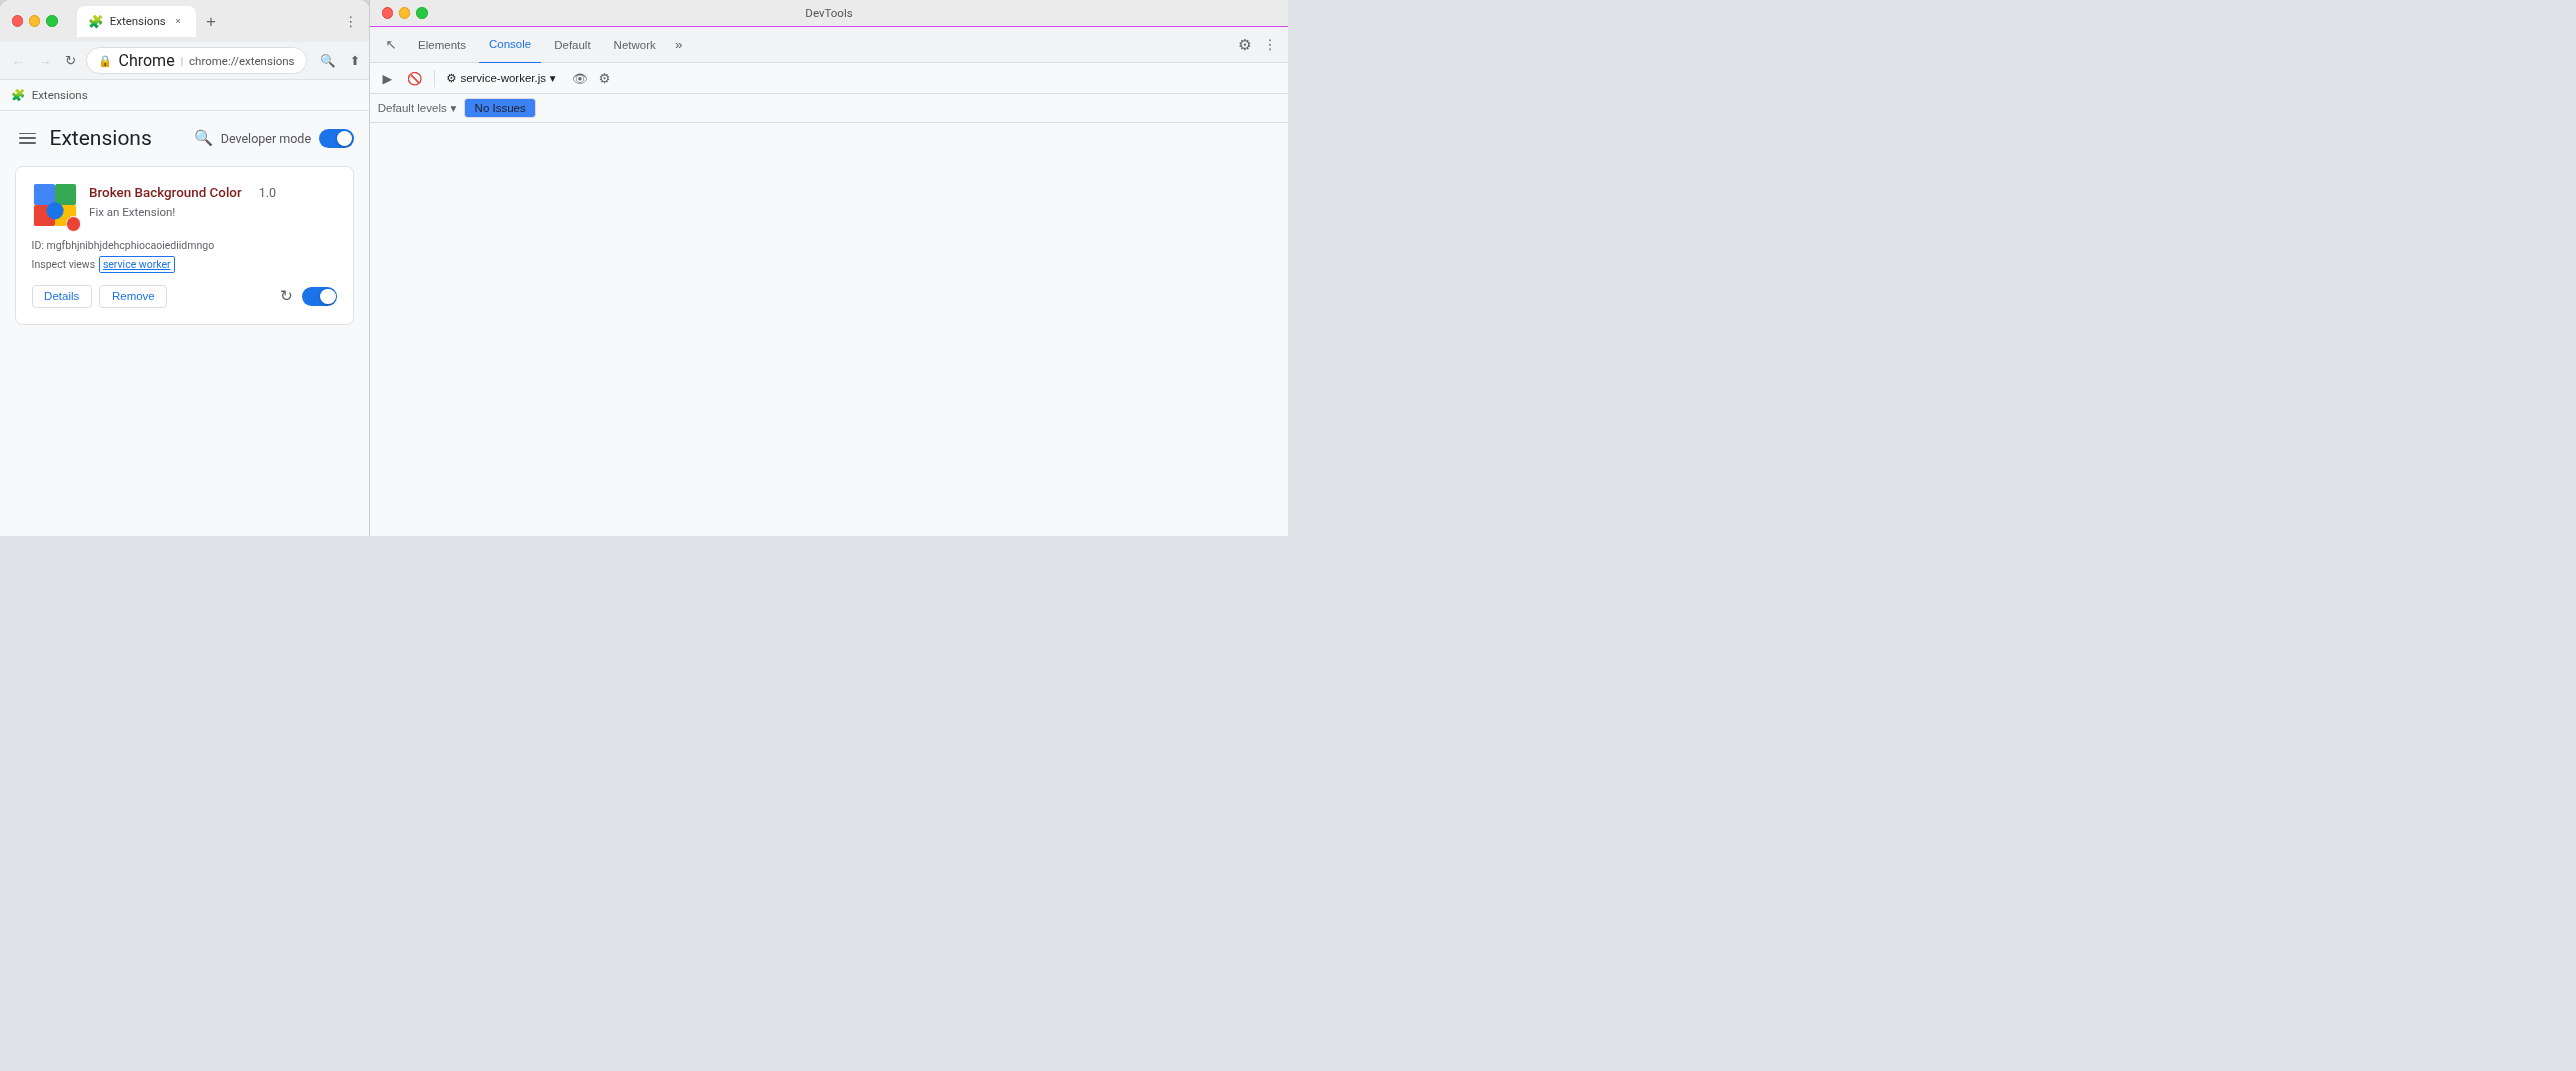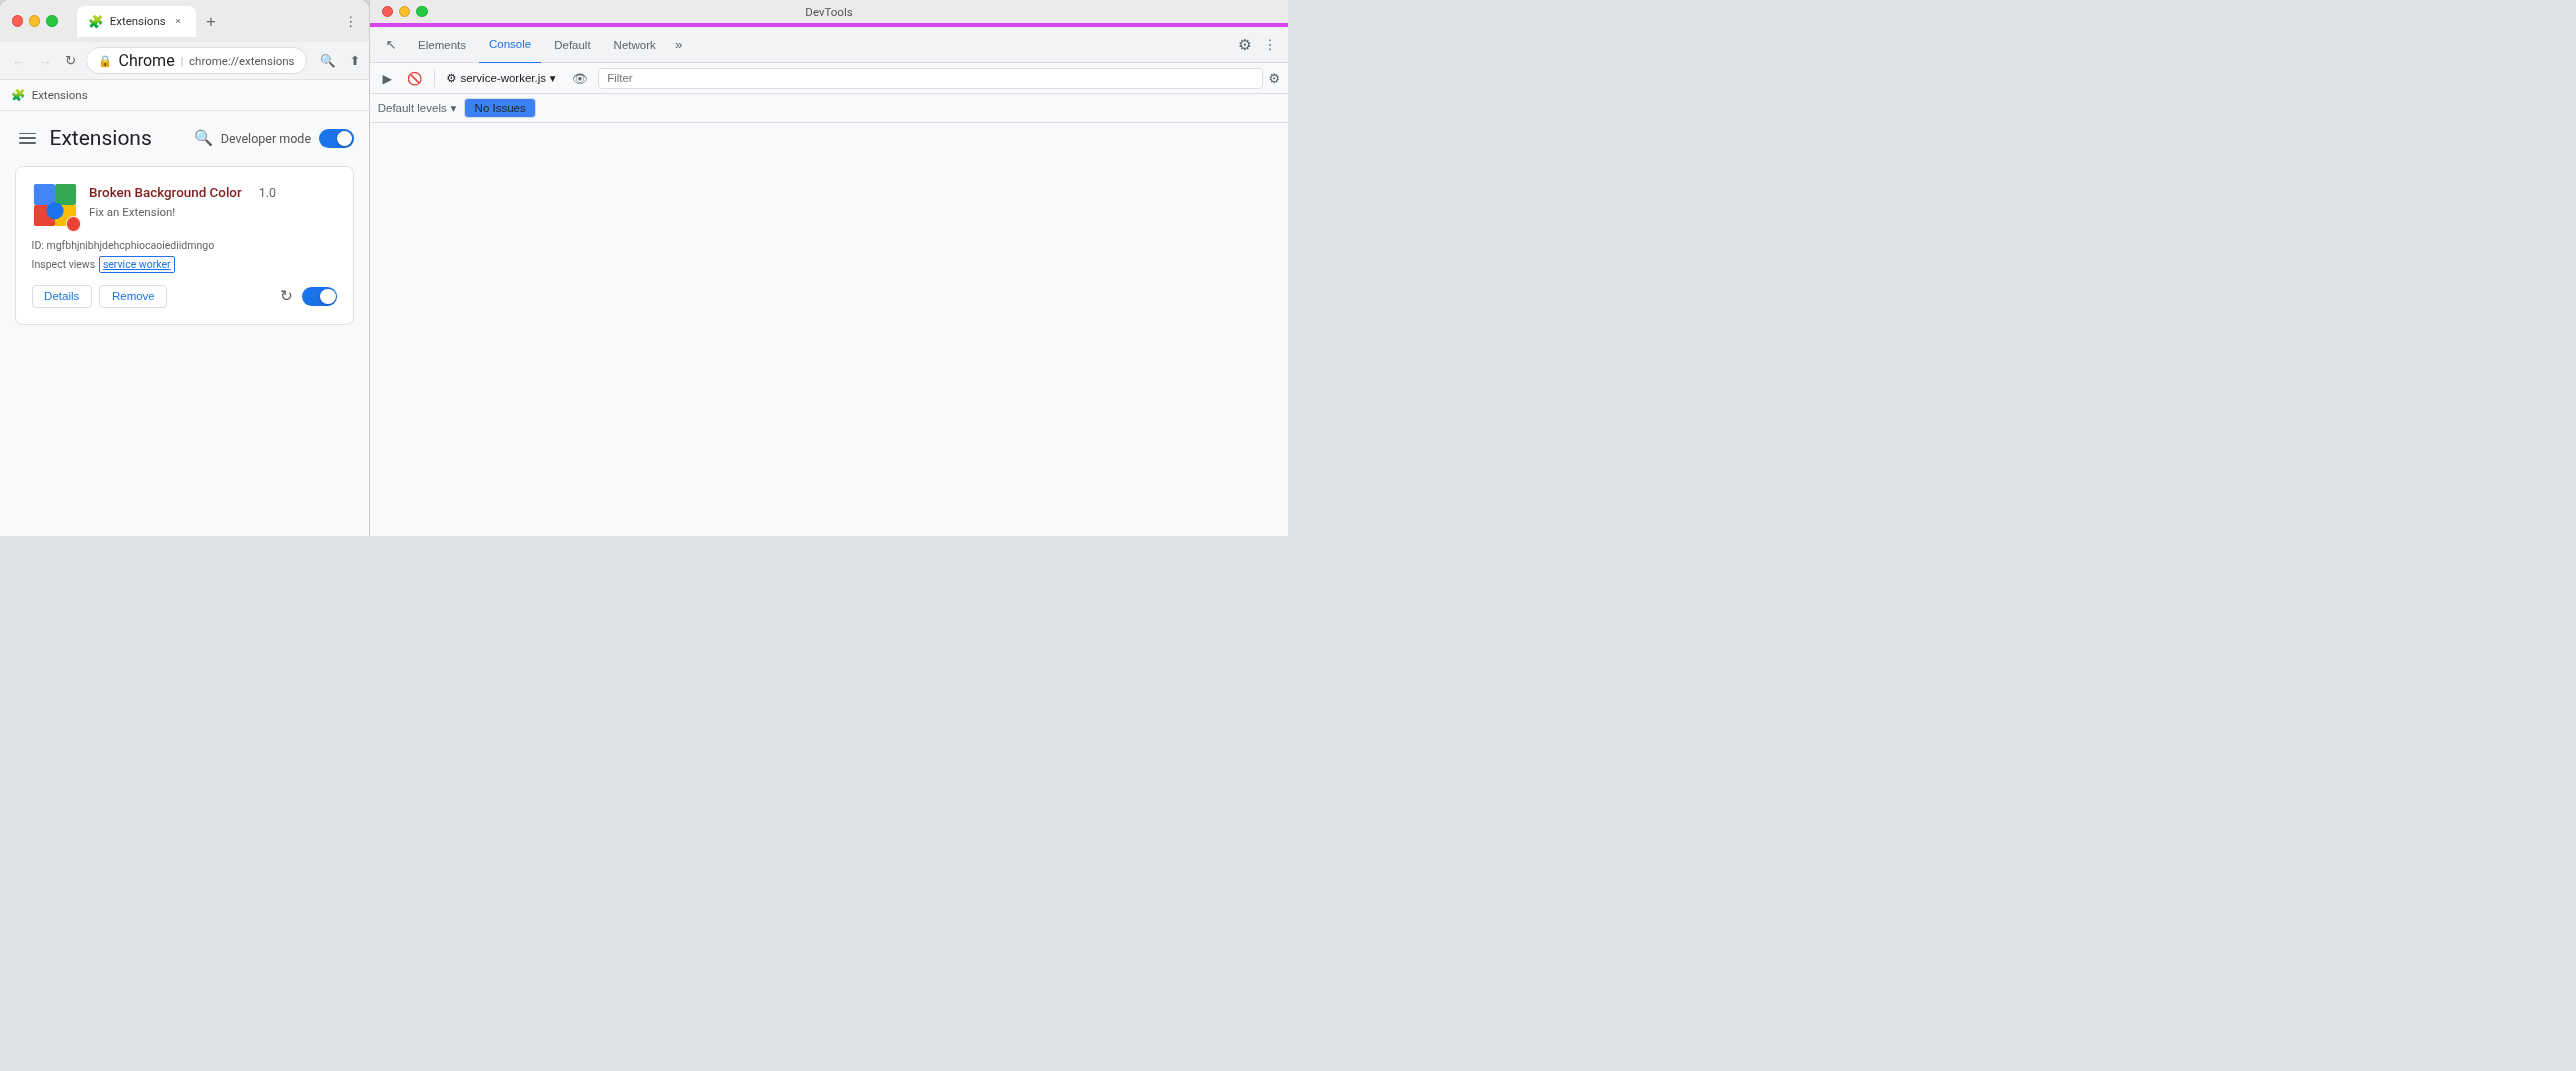--- a/index.html
+++ b/index.html
@@ -374,21 +374,21 @@
       height: 536px;
     }
     .devtools-titlebar {
       background: #ebebeb;
       height: 27px;
       display: flex;
       align-items: center;
       justify-content: center;
       font-size: 11.5px;
       color: #555;
-      border-bottom: 4px solid #d946ef;
+      border-bottom: 1px solid #d946ef;
     }
     .devtools-traffic-lights {
       display: flex;
       gap: 5.8px;
       position: absolute;
       left: 11.5px;
     }
     
     .devtools-titlebar-inner {
       position: relative;
@@ -724,21 +724,20 @@
   <div class="console-toolbar">
     <button class="console-btn">▶</button>
     <button class="console-btn">🚫</button>
     <span style="width:1px;height:17px;background:#dadce0;display:inline-block;"></span>
     <button class="console-source-selector">
       <span>⚙</span>
       <span>service-worker.js</span>
       <span>▾</span>
     </button>
     <button class="console-eye-btn">👁</button>
-    <input class="filter-input" type="text" placeholder="Filter" style="">
     <button class="console-gear-btn">⚙</button>
   </div>
 
   <div class="levels-bar">
     <button class="levels-btn">
       <span>Default levels</span>
       <span>▾</span>
     </button>
     <button class="no-issues-badge">No Issues</button>
   </div>

